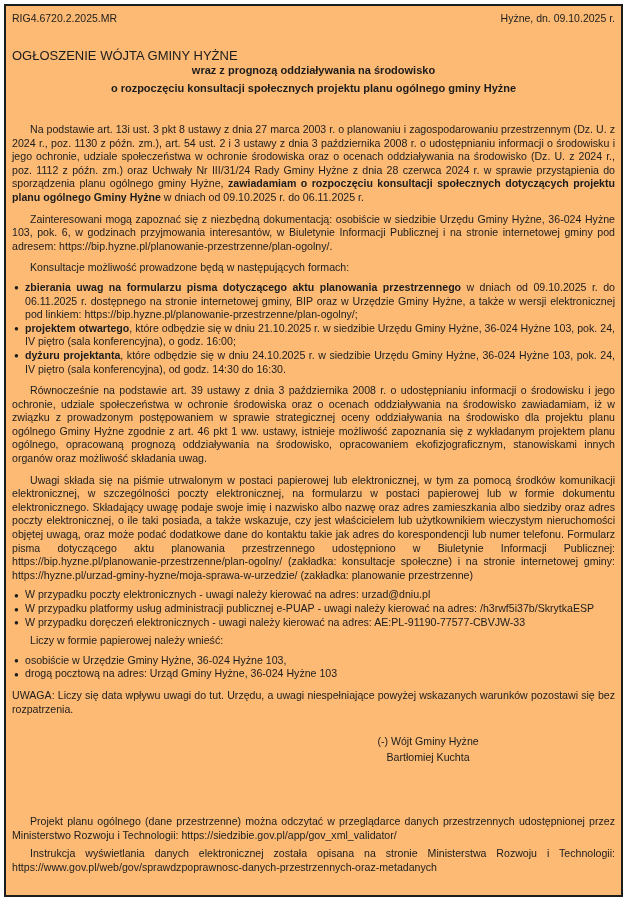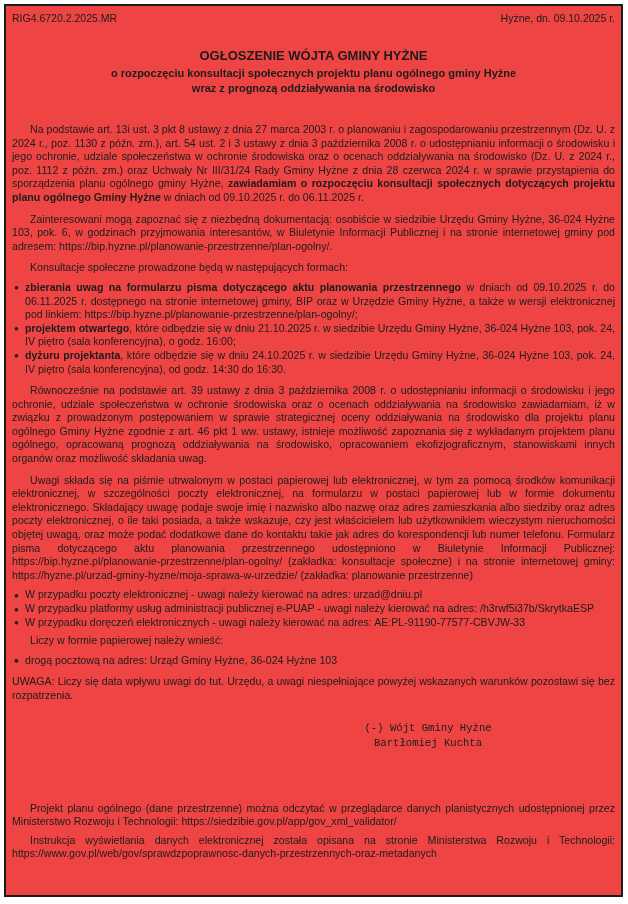--- a/index.html
+++ b/index.html
@@ -15,31 +15,31 @@
     color: #1c1c1c;
     -webkit-font-smoothing: antialiased;
   }
   .page {
     position: absolute;
     left: 4px; top: 4px; right: 5px; bottom: 7px;
     border: 2px solid #1c1c1c;
     box-sizing: border-box;
     padding: 6px 6px 8px 6px;
     overflow: hidden;
-    background: #ef4444;
+    background: #fdba74;
   }
   .hdr-row {
     display: flex;
     justify-content: space-between;
     font-size: 10.5px;
     line-height: 13px;
   }
   .title {
-    text-align: center;
-    font-weight: bold;
+    text-align: left;
+    font-weight: normal;
     font-size: 13px;
     line-height: 15px;
     margin-top: 23px;
   }
   .sub {
     text-align: center;
     font-weight: bold;
     font-size: 11px;
     line-height: 14.5px;
   }
@@ -69,57 +69,56 @@
     font-size: 8px;
   }
   .list-start { margin-top: 6px; }
   .b { font-weight: bold; }
   .i { }
   .sig {
     margin-left: 50%;
     width: 38%;
     text-align: center;
     line-height: 15.5px;
-    font-family: Liberation Mono, monospace;
   }
   .spacer { width: 100%; }
 </style>
 </head>
 <body>
 
 <div class="page">
 
   <div class="hdr-row">
     <span>RIG4.6720.2.2025.MR</span>
     <span>Hyżne, dn. 09.10.2025 r.</span>
   </div>
 
   <div class="title">OGŁOSZENIE WÓJTA GMINY HYŻNE</div>
+  <div class="sub">wraz z prognozą oddziaływania na środowisko</div>
   <div class="sub sub1">o rozpoczęciu konsultacji społecznych projektu planu ogólnego gminy Hyżne</div>
-  <div class="sub">wraz z prognozą oddziaływania na środowisko</div>
 
   <div class="body-host">
       <p class="para indent"><span>Na podstawie art. 13i ust. 3 pkt 8 ustawy z dnia 27 marca 2003 r. o planowaniu i zagospodarowaniu przestrzennym (Dz. U. z 2024 r., poz. 1130 z późn. zm.), art. 54 ust. 2 i 3 ustawy z dnia 3 października 2008 r. o udostępnianiu informacji o środowisku i jego ochronie, udziale społeczeństwa w ochronie środowiska oraz o ocenach oddziaływania na środowisko (Dz. U. z 2024 r., poz. 1112 z późn. zm.) oraz Uchwały Nr III/31/24 Rady Gminy Hyżne z dnia 28 czerwca 2024 r. w sprawie przystąpienia do sporządzenia planu ogólnego gminy Hyżne, </span><span class="b">zawiadamiam o rozpoczęciu konsultacji społecznych dotyczących projektu planu ogólnego Gminy Hyżne</span><span> w dniach od 09.10.2025 r. do 06.11.2025 r.</span></p>
       <p class="para indent"><span>Zainteresowani mogą zapoznać się z niezbędną dokumentacją: osobiście w siedzibie Urzędu Gminy Hyżne, 36-024 Hyżne 103, pok. 6, w godzinach przyjmowania interesantów, w Biuletynie Informacji Publicznej i na stronie internetowej gminy pod adresem: </span><span class="i">https://bip.hyzne.pl/planowanie-przestrzenne/plan-ogolny/</span><span>.</span></p>
-      <p class="para indent"><span>Konsultacje społeczne prowadzone będą w następujących formach:</span></p>
+      <p class="para indent"><span>Konsultacje możliwość prowadzone będą w następujących formach:</span></p>
       <div class="li list-start"><span class="bullet">●</span><span><span class="b">zbierania uwag na formularzu pisma dotyczącego aktu planowania przestrzennego</span><span> w dniach od 09.10.2025 r. do 06.11.2025 r. dostępnego na stronie internetowej gminy, BIP oraz w Urzędzie Gminy Hyżne, a także w wersji elektronicznej pod linkiem: </span><span class="i">https://bip.hyzne.pl/planowanie-przestrzenne/plan-ogolny/</span><span>;</span></span></div>
       <div class="li"><span class="bullet">●</span><span><span class="b">projektem otwartego</span><span>, które odbędzie się w dniu 21.10.2025 r. w siedzibie Urzędu Gminy Hyżne, 36-024 Hyżne 103, pok. 24, IV piętro (sala konferencyjna), o godz. 16:00;</span></span></div>
       <div class="li"><span class="bullet">●</span><span><span class="b">dyżuru projektanta</span><span>, które odbędzie się w dniu 24.10.2025 r. w siedzibie Urzędu Gminy Hyżne, 36-024 Hyżne 103, pok. 24, IV piętro (sala konferencyjna), od godz. 14:30 do 16:30.</span></span></div>
       <p class="para indent"><span>Równocześnie na podstawie art. 39 ustawy z dnia 3 października 2008 r. o udostępnianiu informacji o środowisku i jego ochronie, udziale społeczeństwa w ochronie środowiska oraz o ocenach oddziaływania na środowisko zawiadamiam, iż w związku z prowadzonym postępowaniem w sprawie strategicznej oceny oddziaływania na środowisko dla projektu planu ogólnego Gminy Hyżne zgodnie z art. 46 pkt 1 ww. ustawy, istnieje możliwość zapoznania się z wykładanym projektem planu ogólnego, opracowaną prognozą oddziaływania na środowisko, opracowaniem ekofizjograficznym, stanowiskami innych organów oraz możliwość składania uwag.</span></p>
       <p class="para indent"><span>Uwagi składa się na piśmie utrwalonym w postaci papierowej lub elektronicznej, w tym za pomocą środków komunikacji elektronicznej, w szczególności poczty elektronicznej, na formularzu w postaci papierowej lub w formie dokumentu elektronicznego. Składający uwagę podaje swoje imię i nazwisko albo nazwę oraz adres zamieszkania albo siedziby oraz adres poczty elektronicznej, o ile taki posiada, a także wskazuje, czy jest właścicielem lub użytkownikiem wieczystym nieruchomości objętej uwagą, oraz może podać dodatkowe dane do kontaktu takie jak adres do korespondencji lub numer telefonu. Formularz pisma dotyczącego aktu planowania przestrzennego udostępniono w Biuletynie Informacji Publicznej: </span><span class="i">https://bip.hyzne.pl/planowanie-przestrzenne/plan-ogolny/</span><span> (zakładka: konsultacje społeczne) i na stronie internetowej gminy: </span><span class="i">https://hyzne.pl/urzad-gminy-hyzne/moja-sprawa-w-urzedzie/</span><span> (zakładka: planowanie przestrzenne)</span></p>
-      <div class="li list-start"><span class="bullet">●</span><span><span>W przypadku poczty elektronicznej - uwagi należy kierować na adres: </span><span class="i">urzad@dniu.pl</span></span></div>
+      <div class="li list-start"><span class="bullet">●</span><span><span>W przypadku poczty elektronicznych - uwagi należy kierować na adres: </span><span class="i">urzad@dniu.pl</span></span></div>
       <div class="li"><span class="bullet">●</span><span><span>W przypadku platformy usług administracji publicznej e-PUAP - uwagi należy kierować na adres: </span><span class="i">/h3rwf5i37b/SkrytkaESP</span></span></div>
       <div class="li"><span class="bullet">●</span><span><span>W przypadku doręczeń elektronicznych - uwagi należy kierować na adres: </span><span class="i">AE:PL-91190-77577-CBVJW-33</span></span></div>
       <p class="para indent tight"><span>Liczy w formie papierowej należy wnieść:</span></p>
-      <div class="li list-start"><span class="bullet">●</span></div>
+      <div class="li list-start"><span class="bullet">●</span><span><span>osobiście w Urzędzie Gminy Hyżne, 36-024 Hyżne 103,</span></span></div>
       <div class="li"><span class="bullet">●</span><span><span>drogą pocztową na adres: Urząd Gminy Hyżne, 36-024 Hyżne 103</span></span></div>
       <p class="para bold"><span>UWAGA: Liczy się data wpływu uwagi do tut. Urzędu, a uwagi niespełniające powyżej wskazanych warunków pozostawi się bez rozpatrzenia.</span></p>
       <div class="spacer" style="height: 18px;"></div>
       <div class="sig">
         <div>(-) Wójt Gminy Hyżne</div>
         <div>Bartłomiej Kuchta</div>
       </div>
       <div class="spacer" style="height: 42px;"></div>
-      <p class="para indent"><span>Projekt planu ogólnego (dane przestrzenne) można odczytać w przeglądarce danych planistycznych udostępnionej przez Ministerstwo Rozwoju i Technologii: </span><span class="i">https://siedzibie.gov.pl/app/gov_xml_validator/</span></p>
+      <p class="para indent"><span>Projekt planu ogólnego (dane przestrzenne) można odczytać w przeglądarce danych przestrzennych udostępnionej przez Ministerstwo Rozwoju i Technologii: </span><span class="i">https://siedzibie.gov.pl/app/gov_xml_validator/</span></p>
       <p class="para indent tight"><span>Instrukcja wyświetlania danych elektronicznej została opisana na stronie Ministerstwa Rozwoju i Technologii: </span><span class="i">https://www.gov.pl/web/gov/sprawdzpoprawnosc-danych-przestrzennych-oraz-metadanych</span></p>
     </div>
 
 </div>
 
 </body></html>

